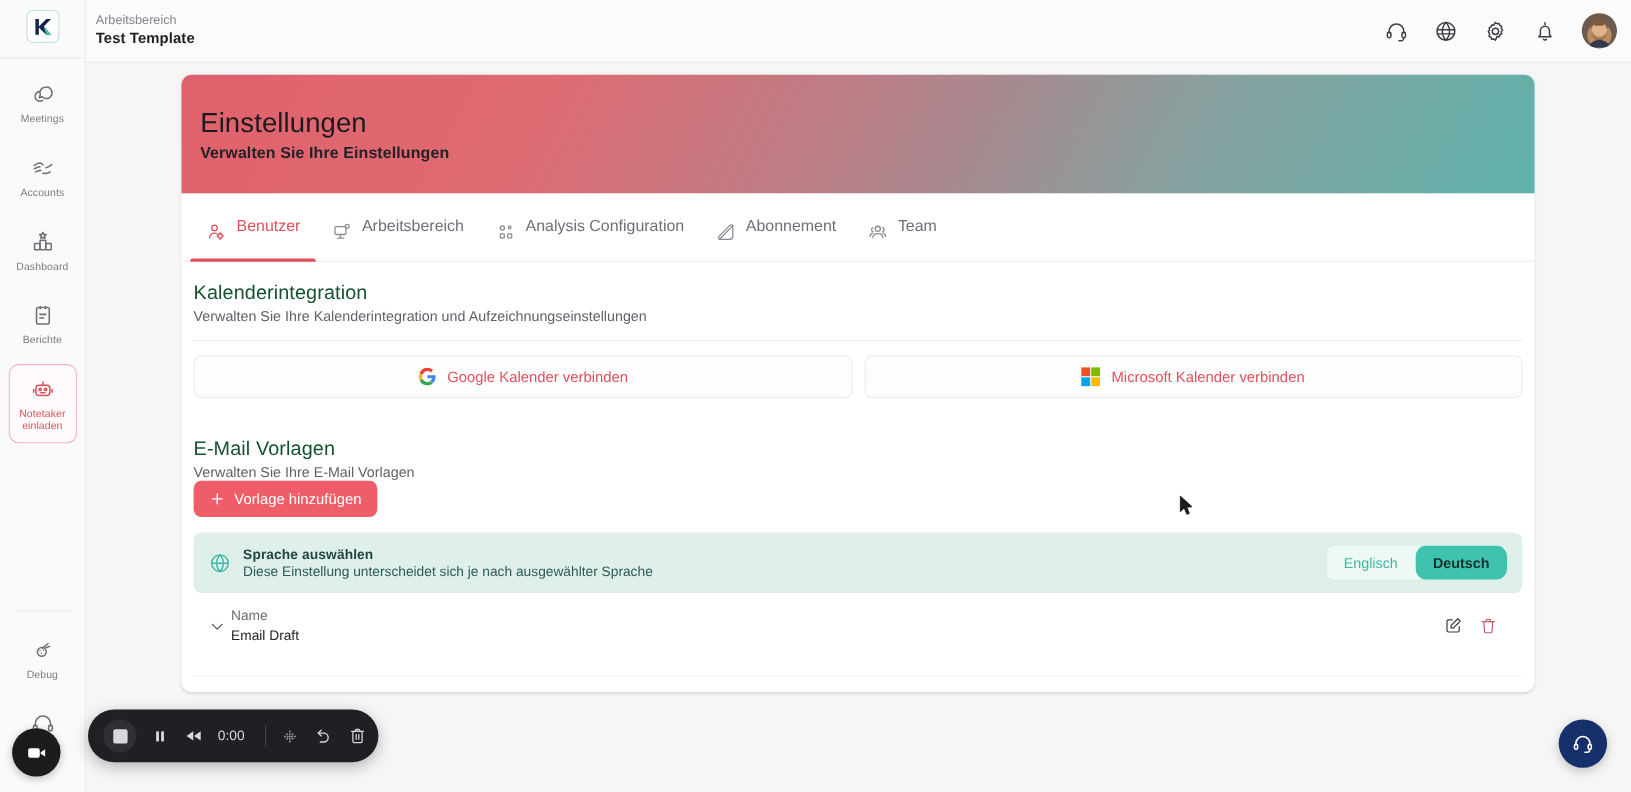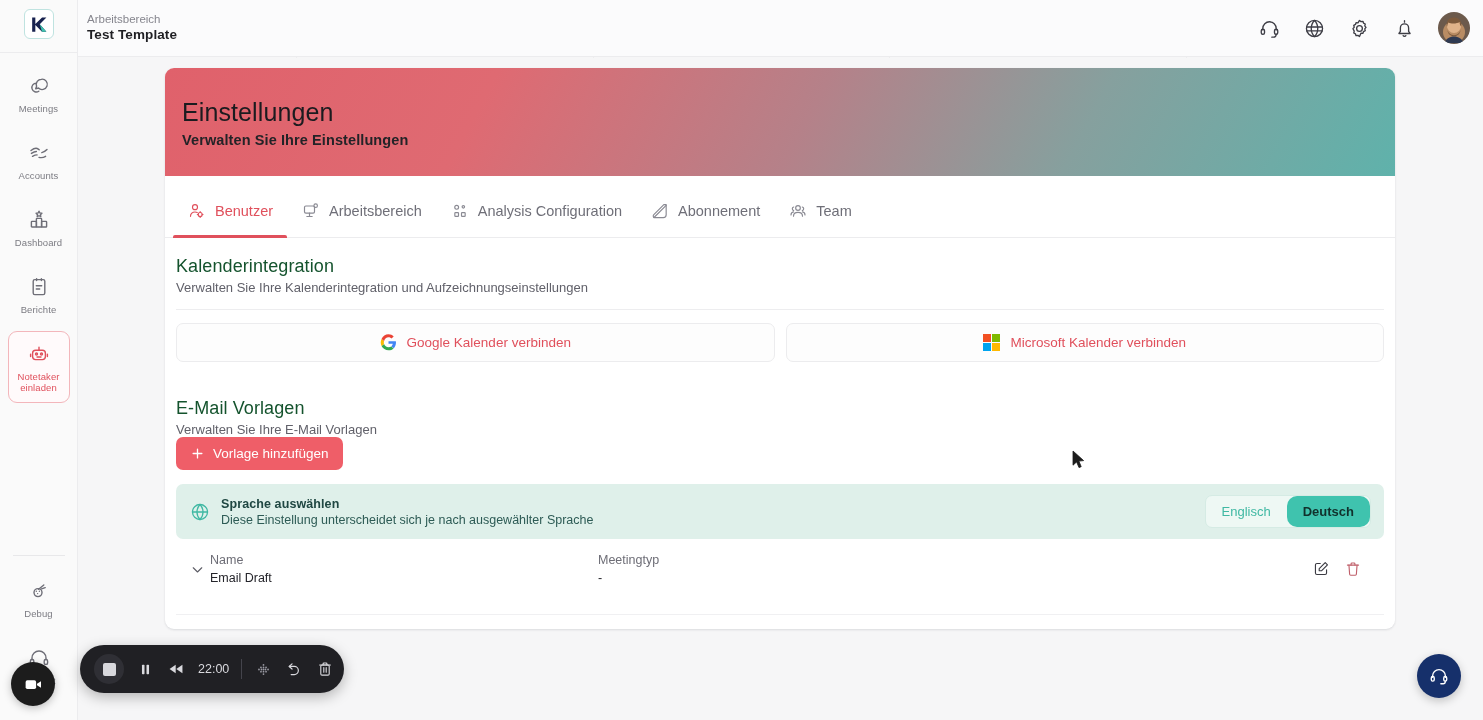--- a/index.html
+++ b/index.html
@@ -80,21 +80,21 @@
 
   .banner {
     height:108px; border-radius:9px 9px 0 0; padding:30px 0 0 17px;
     background:linear-gradient(118deg,#e0616b 0%, #df6a72 26%, #b58189 52%, #86a09e 74%, #5fb2ab 100%);
   }
   .banner h1 { font-size:25px; font-weight:400; color:#1b1b1f; letter-spacing:.1px; line-height:1.15; }
   .banner .sub { margin-top:5px; font-size:14.5px; font-weight:700; color:#232327; letter-spacing:.1px; }
 
   .tabs { display:flex; align-items:flex-end; height:62px; padding:0 0 0 8px; border-bottom:1px solid #ececee; background:#fff; }
   .tab {
-    display:flex; align-items:center; gap:8px; padding:0 14px 13px; cursor:pointer;
+    display:flex; gap:8px; padding:0 14px 13px; cursor:pointer;
     font-size:14.5px; color:#6f6f78; position:relative; height:100%;
     align-self:flex-end; padding-top:22px;
   }
   .tab.active { color:#e0505c; }
   .tab.active::after {
     content:""; position:absolute; left:0; right:0; bottom:-1px; height:3px;
     background:#e0505c; border-radius:2px 2px 0 0;
   }
   .tab-ico { display:flex; align-items:center; }
 
@@ -448,24 +448,20 @@
         <div class="tbl-row">
           <span class="chev">
             <svg width="17" height="17" viewBox="0 0 24 24" fill="none" stroke="#5d5d66" stroke-width="1.6" stroke-linecap="round" stroke-linejoin="round">
               <path d="M6 9.5 12 15.5 18 9.5"></path>
             </svg>
           </span>
           <div class="col col-name">
             <div class="col-h">Name</div>
             <div class="col-v">Email Draft</div>
           </div>
-          <div class="col col-type">
-            <div class="col-h">Meetingtyp</div>
-            <div class="col-v">-</div>
-          </div>
           <div class="row-actions">
             <span>
               <svg width="18" height="18" viewBox="0 0 24 24" fill="none" stroke="#3b3b43" stroke-width="1.5" stroke-linecap="round" stroke-linejoin="round">
                 <path d="M11 4.6H6.6a2 2 0 0 0-2 2v10.8a2 2 0 0 0 2 2h10.8a2 2 0 0 0 2-2V13"></path>
                 <path d="M17.6 3.4 20.6 6.4 12.6 14.4H9.6v-3Z"></path>
               </svg>
             </span>
             <span>
               <svg width="18" height="18" viewBox="0 0 24 24" fill="none" stroke="#c0606b" stroke-width="1.5" stroke-linecap="round" stroke-linejoin="round">
                 <path d="M4.6 6.8h14.8"></path>
@@ -490,21 +486,21 @@
         <rect x="7" y="5.4" width="3.6" height="13.2" rx="1"></rect>
         <rect x="13.4" y="5.4" width="3.6" height="13.2" rx="1"></rect>
       </svg>
     </span>
     <span class="rec-ico">
       <svg width="18" height="18" viewBox="0 0 24 24" fill="#d9d9de">
         <path d="M11.6 6.4v11.2L3.4 12Z"></path>
         <path d="M20.6 6.4v11.2L12.4 12Z"></path>
       </svg>
     </span>
-    <span class="rec-time">22:00</span>
+    <span class="rec-time">0:00</span>
     <span class="rec-div"></span>
     <span class="rec-ico">
       <svg width="17" height="17" viewBox="0 0 24 24" fill="#9a9aa3">
         <circle cx="12" cy="5.6" r="1.25"></circle>
           <circle cx="8.4" cy="9" r="1.25"></circle>
           <circle cx="12" cy="9" r="1.25"></circle>
           <circle cx="15.6" cy="9" r="1.25"></circle>
         <circle cx="5.6" cy="12" r="1.25"></circle>
           <circle cx="9.2" cy="12" r="1.25"></circle>
           <circle cx="12" cy="12" r="1.25"></circle>

